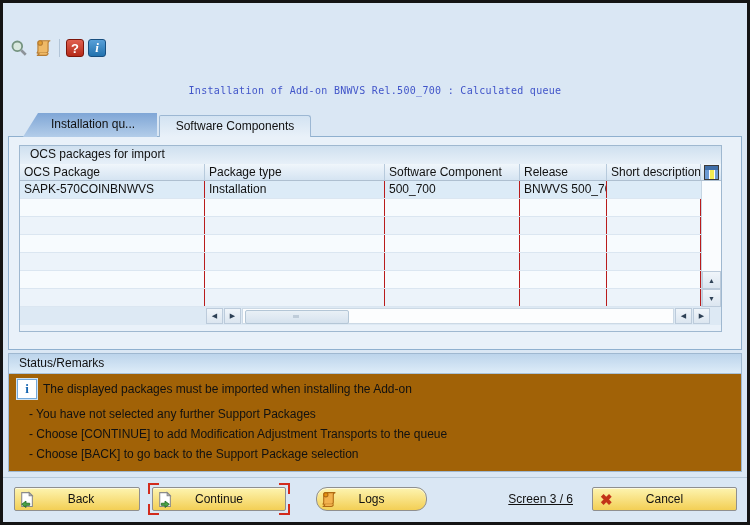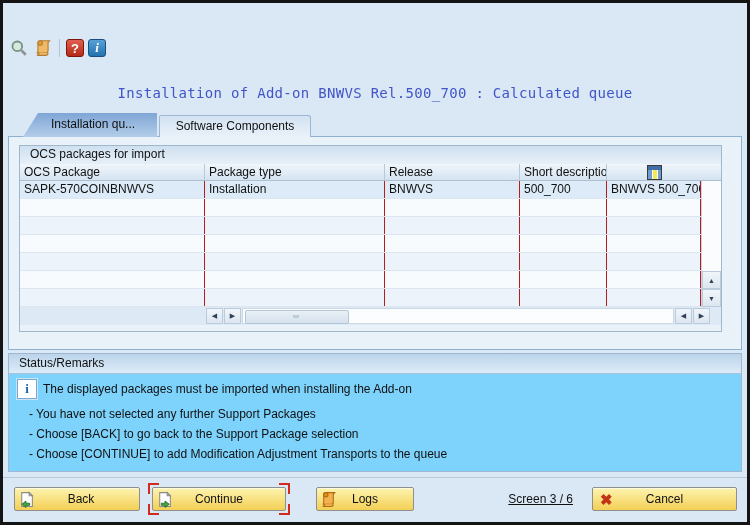--- a/index.html
+++ b/index.html
@@ -16,21 +16,21 @@
            padding-left:6px;box-sizing:border-box;gap:4px;}
   .ticon{width:20px;height:20px;display:flex;align-items:center;justify-content:center;}
   .tsep{width:1px;height:18px;background:#b2c5d8;margin:0 2px;}
   .sqicon{width:18px;height:18px;border-radius:3px;display:flex;align-items:center;justify-content:center;
           color:#fff;font-weight:bold;font-size:13px;box-sizing:border-box;}
   .help{background:linear-gradient(#e06050,#b52a18);border:1px solid #7d150a;}
   .info{background:linear-gradient(#58a0d8,#2272ae);border:1px solid #174f80;font-family:"Liberation Serif",serif;font-style:italic;}
 
   
   .msg{position:absolute;left:0;top:82px;width:744px;text-align:center;
-       font-family:"DejaVu Sans Mono",monospace;font-size:14px;color:#4155c9;letter-spacing:0.3px;}
+       font-family:"DejaVu Sans Mono",monospace;font-size:10px;color:#4155c9;letter-spacing:0.3px;}
 
   
   .tabs{position:absolute;left:20px;top:110px;height:24px;display:flex;align-items:flex-end;z-index:3;}
   .tab-active{height:24px;width:134px;background:linear-gradient(#7fa6d6,#b3cde9);
               clip-path:polygon(15px 0,100% 0,100% 100%,0 100%);
               padding-left:28px;line-height:23px;box-sizing:border-box;white-space:nowrap;overflow:hidden;}
   .tab-inactive{height:22px;width:152px;background:linear-gradient(#d3e3f2,#e9f1f9);
                 border:1px solid #9cb7d3;border-bottom:none;border-radius:2px 3px 0 0;
                 text-align:center;line-height:21px;box-sizing:border-box;margin-left:2px;white-space:nowrap;}
 
@@ -72,21 +72,21 @@
         font-size:7px;color:#2e4156;}
   .hb1{left:186px;}.hb2{left:204px;}.hb3{left:655px;}.hb4{left:673px;}
   .htrack{position:absolute;left:222px;top:1px;width:432px;height:16px;background:#fcfdfe;
           border:1px solid #ccd9e5;box-sizing:border-box;}
   .hthumb{position:absolute;left:2px;top:1px;width:102px;height:12px;background:linear-gradient(#e9f0f6,#d6e2ee);
           border:1px solid #b4c6d6;border-radius:2px;}
   .hthumb::after{content:"";position:absolute;left:47px;top:4px;width:6px;height:3px;background:#bfccd9;}
 
   
   .statusbox{position:absolute;left:5px;top:350px;width:734px;height:119px;border:1px solid #9fb8d0;
-             background:#7dd3fc;box-sizing:border-box;}
+             background:#a16207;box-sizing:border-box;}
   .shead{height:19px;background:linear-gradient(#bcd4eb,#ddecf8);border-bottom:1px solid #a9c2d9;
          line-height:18px;padding-left:10px;}
   .sbody{position:relative;height:98px;}
   .sinfo{position:absolute;left:8px;top:5px;width:18px;height:18px;background:#fff;border:1px solid #74a9da;
          box-shadow:0 0 0 1px #cfe2f2;display:flex;align-items:center;justify-content:center;color:#1565b0;
          font-weight:bold;font-size:13px;font-family:"Liberation Serif",serif;}
   .sline1{position:absolute;left:34px;top:8px;white-space:nowrap;}
   .slines{position:absolute;left:20px;top:30px;line-height:20px;white-space:nowrap;}
 
   
@@ -98,21 +98,21 @@
   #btnBack{left:11px;width:126px;padding-left:8px;}
   #contWrap{position:absolute;left:145px;top:5px;width:142px;height:32px;}
   #btnContinue{position:absolute;left:4px;top:4px;width:134px;height:24px;background:linear-gradient(#fdf4b0,#f3cf55);
        border:1px solid #8f8f8f;border-radius:2px;box-sizing:border-box;display:flex;align-items:center;
        justify-content:center;box-shadow:inset 0 1px 0 rgba(255,255,255,0.6);}
   .ck{position:absolute;width:9px;height:9px;border:0 solid #d22b1d;}
   .ck.tl{left:0;top:0;border-left-width:2px;border-top-width:2px;}
   .ck.tr{right:0;top:0;border-right-width:2px;border-top-width:2px;}
   .ck.bl{left:0;bottom:0;border-left-width:2px;border-bottom-width:2px;}
   .ck.br{right:0;bottom:0;border-right-width:2px;border-bottom-width:2px;}
-  #btnLogs{left:313px;width:98px;}
+  #btnLogs{left:313px;width:111px;border-radius:11px;}
   #screenInd{position:absolute;left:430px;top:9px;width:140px;height:24px;line-height:24px;text-align:right;text-decoration:underline;}
   #btnCancel{left:589px;width:145px;}
   .xicon{position:absolute;left:7px;top:3px;color:#c23318;font-weight:bold;font-size:15px;line-height:17px;}
 </style>
 </head>
 <body>
 
 <div id="win">
 
 
@@ -142,32 +142,32 @@
     <div class="tab-inactive">Software Components</div>
   </div>
 
   <div class="panel">
     <div class="gbox">
       <div class="ghead">OCS packages for import</div>
 
       <div class="thead" id="thead">
         <div class="hcell">OCS Package</div>
           <div class="hcell">Package type</div>
+          <div class="hcell">Software Component</div>
           <div class="hcell">Release</div>
           <div class="hcell">Short description</div>
           <div class="hcell iconcell" id="cfgCell">
           <span class="config-icon"></span>
         </div>
       </div>
 
       <div class="tbody" id="tbody">
         <div class="trow drow" id="dataRow">
             <div class="cell">SAPK-570COINBNWVS</div>
             <div class="cell">Installation</div>
-            <div class="cell">BNWVS</div>
             <div class="cell">500_700</div>
             <div class="cell">BNWVS 500_700</div>
           </div>
       <div class="trow" style="background: rgb(247, 251, 254);">
             <div class="cell"></div>
             <div class="cell"></div>
             <div class="cell"></div>
             <div class="cell"></div>
             <div class="cell"></div>
           </div>
@@ -225,22 +225,22 @@
     </div>
   </div>
 
   <div class="statusbox">
     <div class="shead">Status/Remarks</div>
     <div class="sbody">
       <span class="sinfo">i</span>
       <span class="sline1">The displayed packages must be imported when installing the Add-on</span>
       <div class="slines">
         <div>- You have not selected any further Support Packages</div>
+        <div>- Choose [CONTINUE] to add Modification Adjustment Transports to the queue</div>
         <div>- Choose [BACK] to go back to the Support Package selection</div>
-        <div>- Choose [CONTINUE] to add Modification Adjustment Transports to the queue</div>
       </div>
     </div>
   </div>
 
   <div class="btnbar">
     <div class="btn" id="btnBack">
       <svg class="bicon" viewBox="0 0 16 16">
         <path d="M3.5 1.5 h7 l3 3 v10 h-10 z" fill="#ffffff" stroke="#8a8a8a"></path>
         <path d="M10.5 1.5 l3 3 h-3 z" fill="#dcdcdc" stroke="#8a8a8a"></path>
         <path d="M7.5 9.5 l-4 3 4 3 v-2 h3.5 v-2 h-3.5 z" fill="#4aa348" stroke="#226b22" stroke-width="0.8"></path>

